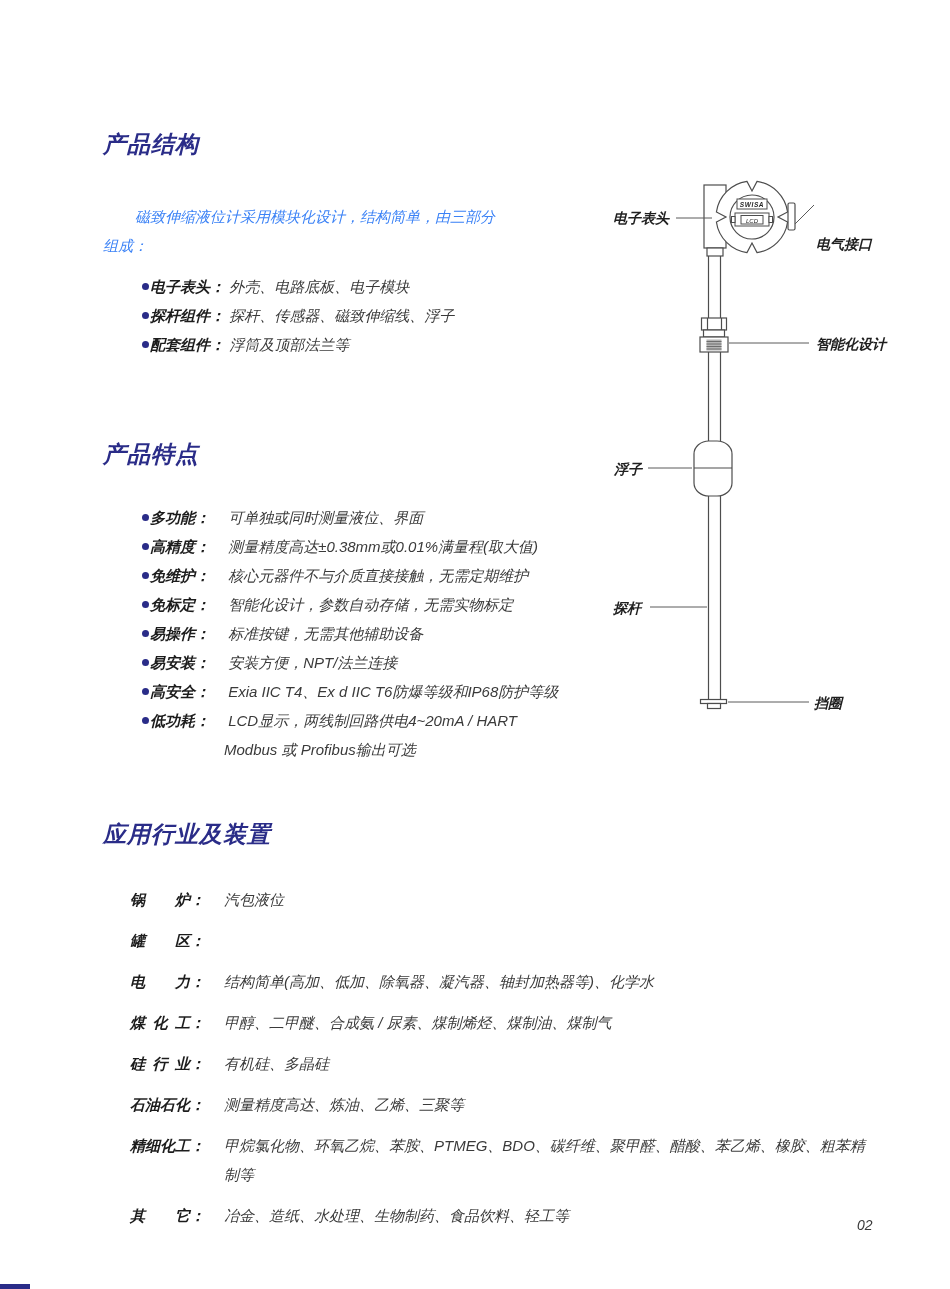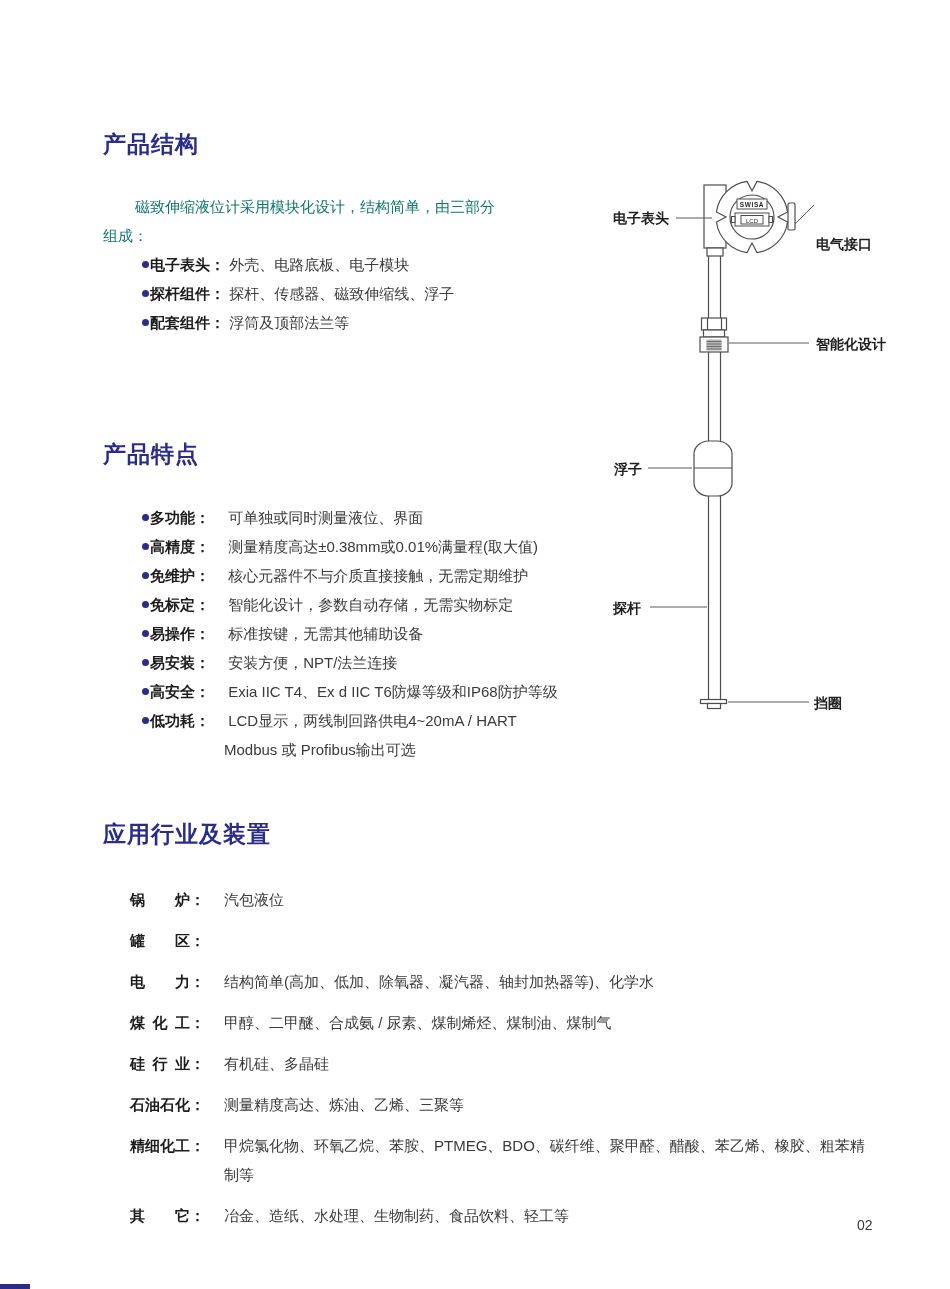--- a/index.html
+++ b/index.html
@@ -1,33 +1,33 @@
 <!DOCTYPE html>
 <html><head>
 <meta charset="utf-8">
 <style>
   * { margin:0; padding:0; box-sizing:border-box; }
   html,body { background:#ffffff; }
   body { font-family:"Liberation Sans","DejaVu Sans",sans-serif; }
   .page {
     position:relative; width:950px; height:1289px;
     background:#ffffff; overflow:hidden;
-    color:#3a3a3a; font-size:15px;
+    color:#3a3a3a; font-size:15px;font-style:italic;
   }
   .sec { position:absolute; }
   .sec-title {
     font-size:23px; font-weight:bold; color:#2a2c88;
     letter-spacing:1px; line-height:28px;
   }
   
   .structure { left:103px; top:130px; width:500px; }
-  .intro { margin-top:34px; line-height:29px; color:#0f766e; }
+  .intro { margin-top:44px; line-height:29px; color:#3b82f6; }
   .intro .ind { padding-left:32px; }
   
-  .blist { margin-top:0; }
+  .blist { margin-top:12px; }
   .b-item { position:relative; padding-left:47px; line-height:29px; }
   .b-item .dot {
     position:absolute; left:39px; top:11px; width:7px; height:7px;
     border-radius:50%; background:#2a2c88;
   }
   .b-label { display:inline-block; min-width:74px; font-weight:bold; color:#1c1c1c; vertical-align:top; }
   .b-text { color:#3a3a3a; }
   .b-text2 { padding-left:121px; line-height:29px; color:#3a3a3a; }
   
   .features { left:103px; top:440px; width:560px; }

